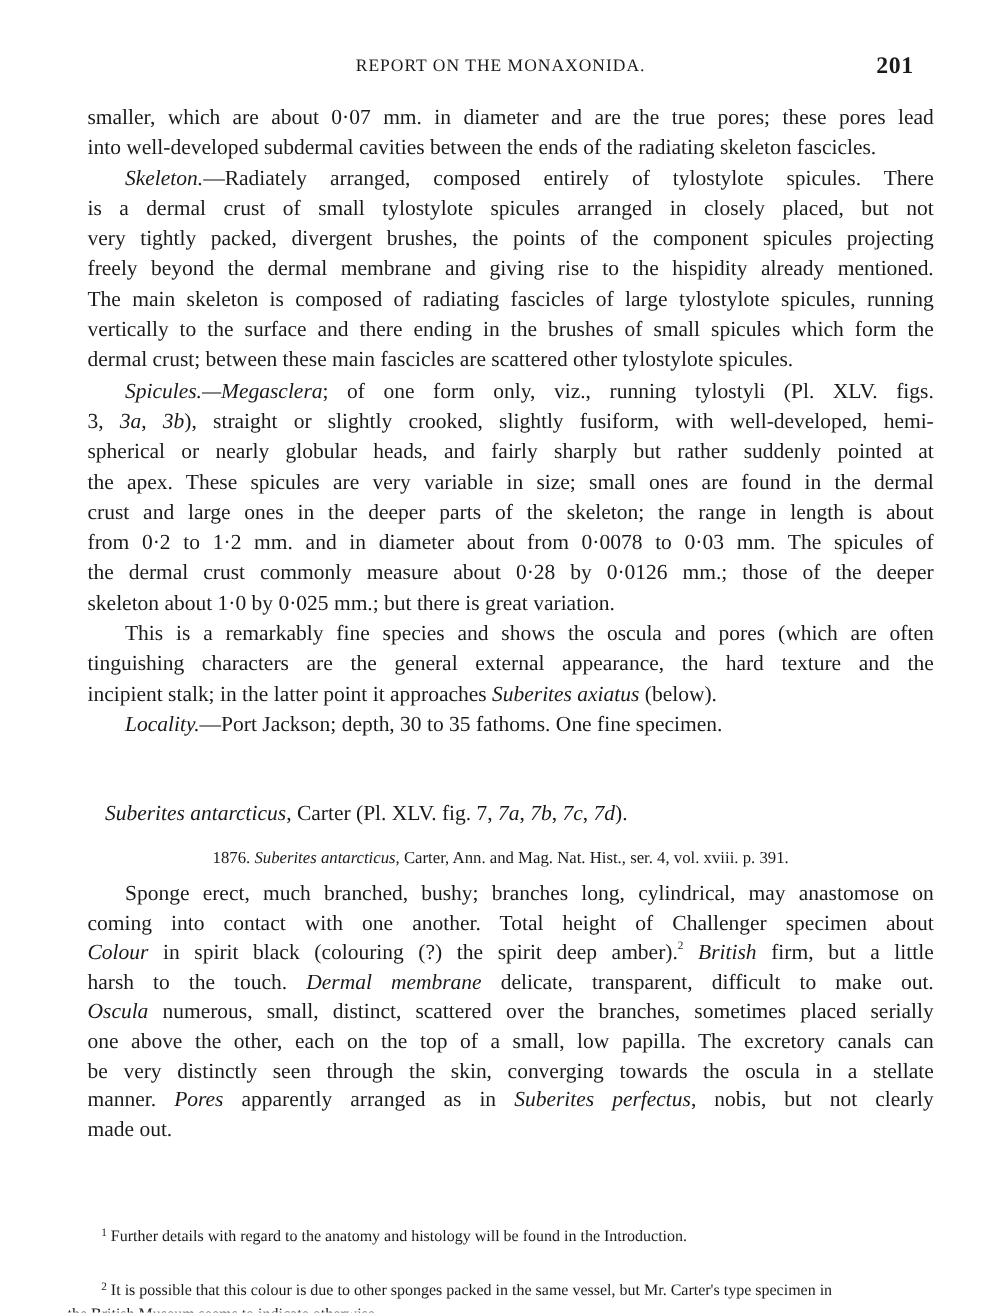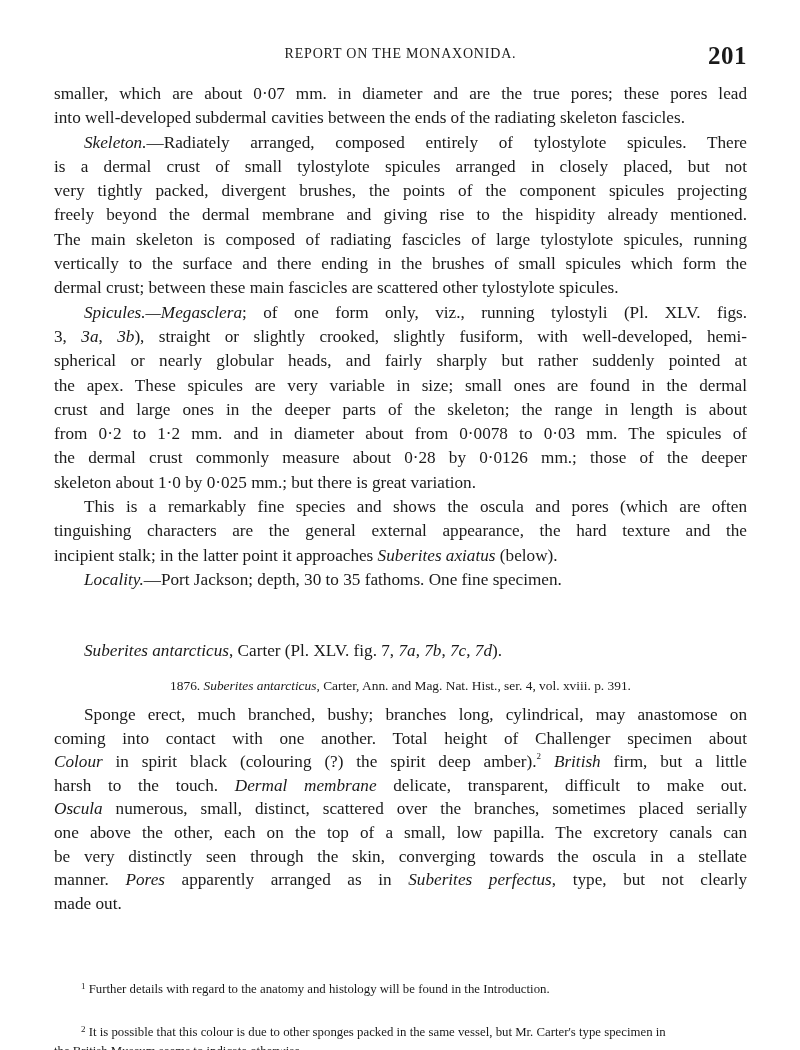--- a/index.html
+++ b/index.html
@@ -11,27 +11,27 @@
     .page { position: absolute; left: 54px; top: 0; width: 693px; }
     .running-head {
       position: absolute; top: 42px; left: 0; width: 693px; height: 24px;
       font-size: 15px; letter-spacing: 0.5px;
     }
     .running-head .title {
       position: absolute; left: 0; right: 0; text-align: center; top: 4px;
       font-size: 14px; letter-spacing: 0.8px;
     }
     .running-head .pagenum {
-      position: absolute; right: 0; top: 0; font-size: 25px; font-weight: bold;
+      position: absolute; right: 16px; top: 0; font-size: 19px; font-weight: bold;
     }
     .body {
       position: absolute; top: 82px; left: 0; width: 693px;
       font-size: 17.2px; line-height: 24.3px; text-align: justify;
     }
-    .line { display: block; text-align: justify; text-align-last: justify; white-space: nowrap; }
+    .line { display: block; text-align: justify; text-align-last: justify; white-space: nowrap; margin-left: 16px; }
     .line.last { text-align-last: left; }
     i { font-style: italic; }
     sup { font-size: 9px; vertical-align: top; line-height: 10px; position: relative; top: 1px; }
     .species-head {
       position: absolute; top: 641px; left: 30px; font-size: 17.2px;
     }
     .synonymy {
       position: absolute; top: 678px; left: 0; width: 693px; text-align: center;
       font-size: 13.4px;
     }
@@ -90,21 +90,21 @@
   <div class="synonymy"><span>1876. </span><i>Suberites antarcticus</i><span>, Carter, Ann. and Mag. Nat. Hist., ser. 4, vol. xviii. p. 391.</span></div>
 
   <div class="desc">
     <span class="line" style="padding-left:30px">Sponge erect, much branched, bushy; branches long, cylindrical, may anastomose on</span>
     <span class="line">coming into contact with one another. Total height of Challenger specimen about</span>
     <span class="line"><i>Colour</i><span> in spirit black (colouring (?) the spirit deep amber).</span><sup>2</sup> <i>British</i><span> firm, but a little</span></span>
     <span class="line"><span>harsh to the touch. </span><i>Dermal membrane</i><span> delicate, transparent, difficult to make out.</span></span>
     <span class="line"><i>Oscula</i><span> numerous, small, distinct, scattered over the branches, sometimes placed serially</span></span>
     <span class="line">one above the other, each on the top of a small, low papilla. The excretory canals can</span>
     <span class="line">be very distinctly seen through the skin, converging towards the oscula in a stellate</span>
-    <span class="line"><span>manner. </span><i>Pores</i><span> apparently arranged as in </span><i>Suberites perfectus</i><span>, type, but not clearly</span></span>
+    <span class="line"><span>manner. </span><i>Pores</i><span> apparently arranged as in </span><i>Suberites perfectus</i><span>, nobis, but not clearly</span></span>
     <span class="line last">made out.</span>
   </div>
 
   <div class="footnotes">
     <span class="fn first"><sup>1</sup><span> Further details with regard to the anatomy and histology will be found in the Introduction.</span></span>
     <span class="fn second"><sup>2</sup><span> It is possible that this colour is due to other sponges packed in the same vessel, but Mr. Carter's type specimen in</span><br><span>the British Museum seems to indicate otherwise.</span></span>
   </div>
 
 </div>
 

